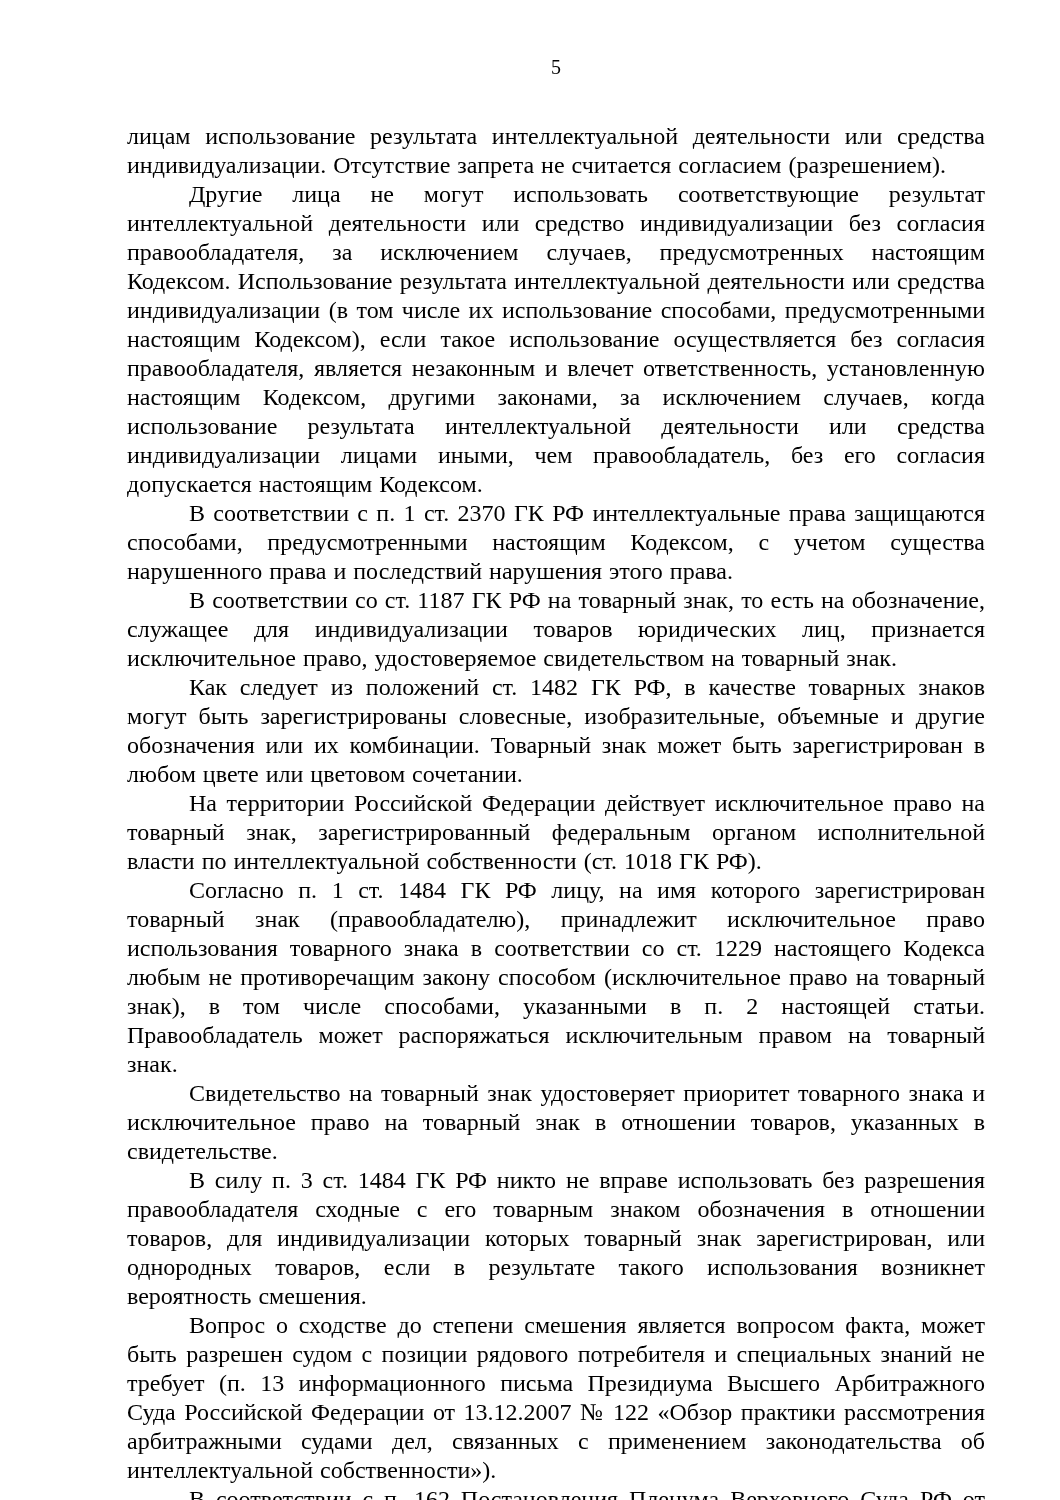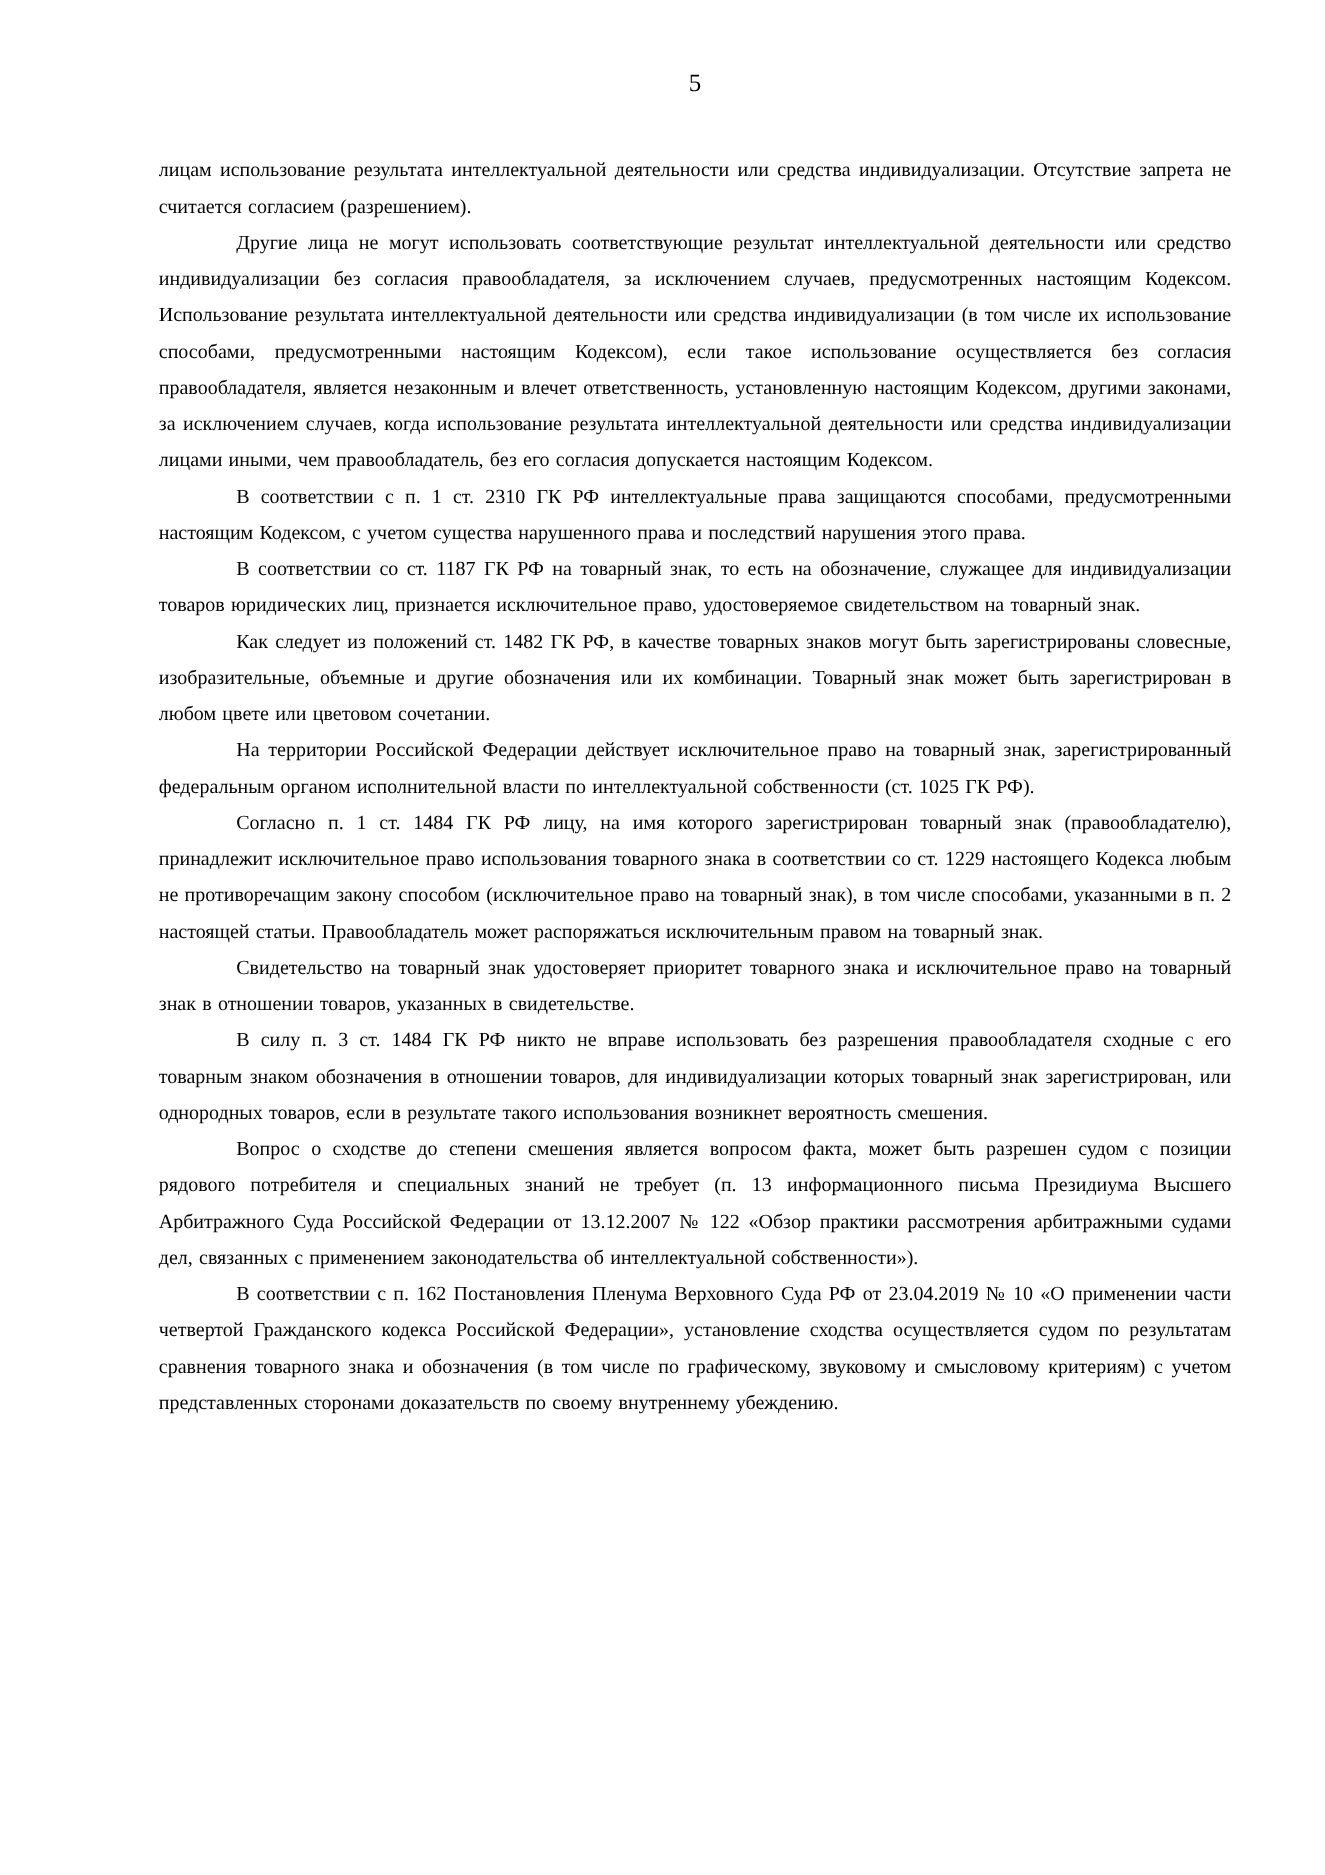--- a/index.html
+++ b/index.html
@@ -21,40 +21,40 @@
     padding: 55px 75px 40px 127px;
   }
   .page-number {
     text-align: center;
     font-size: 20px;
     line-height: 24px;
     margin-bottom: 43px;
   }
   .body-text p {
     margin: 0;
-    font-size: 16px;
+    font-size: 24px;
     line-height: 29px;
     text-align: justify;
     word-spacing: 1px;
   }
   .body-text p.indent {
     text-indent: 62px;
   }
 </style>
 </head>
 <body>
 
 <div class="page">
   <div class="page-number">5</div>
   <div class="body-text" id="body-text">
       <p class="no-indent">лицам использование результата интеллектуальной деятельности или средства индивидуализации. Отсутствие запрета не считается согласием (разрешением).</p>
       <p class="indent">Другие лица не могут использовать соответствующие результат интеллектуальной деятельности или средство индивидуализации без согласия правообладателя, за исключением случаев, предусмотренных настоящим Кодексом. Использование результата интеллектуальной деятельности или средства индивидуализации (в том числе их использование способами, предусмотренными настоящим Кодексом), если такое использование осуществляется без согласия правообладателя, является незаконным и влечет ответственность, установленную настоящим Кодексом, другими законами, за исключением случаев, когда использование результата интеллектуальной деятельности или средства индивидуализации лицами иными, чем правообладатель, без его согласия допускается настоящим Кодексом.</p>
-      <p class="indent">В соответствии с п. 1 ст. 2310 ГК РФ интеллектуальные права защищаются способами, предусмотренными настоящим Кодексом, с учетом существа нарушенного права и последствий нарушения этого права.</p>
+      <p class="indent">В соответствии с п. 1 ст. 2370 ГК РФ интеллектуальные права защищаются способами, предусмотренными настоящим Кодексом, с учетом существа нарушенного права и последствий нарушения этого права.</p>
       <p class="indent">В соответствии со ст. 1187 ГК РФ на товарный знак, то есть на обозначение, служащее для индивидуализации товаров юридических лиц, признается исключительное право, удостоверяемое свидетельством на товарный знак.</p>
       <p class="indent">Как следует из положений ст. 1482 ГК РФ, в качестве товарных знаков могут быть зарегистрированы словесные, изобразительные, объемные и другие обозначения или их комбинации. Товарный знак может быть зарегистрирован в любом цвете или цветовом сочетании.</p>
-      <p class="indent">На территории Российской Федерации действует исключительное право на товарный знак, зарегистрированный федеральным органом исполнительной власти по интеллектуальной собственности (ст. 1025 ГК РФ).</p>
+      <p class="indent">На территории Российской Федерации действует исключительное право на товарный знак, зарегистрированный федеральным органом исполнительной власти по интеллектуальной собственности (ст. 1018 ГК РФ).</p>
       <p class="indent">Согласно п. 1 ст. 1484 ГК РФ лицу, на имя которого зарегистрирован товарный знак (правообладателю), принадлежит исключительное право использования товарного знака в соответствии со ст. 1229 настоящего Кодекса любым не противоречащим закону способом (исключительное право на товарный знак), в том числе способами, указанными в п. 2 настоящей статьи. Правообладатель может распоряжаться исключительным правом на товарный знак.</p>
       <p class="indent">Свидетельство на товарный знак удостоверяет приоритет товарного знака и исключительное право на товарный знак в отношении товаров, указанных в свидетельстве.</p>
       <p class="indent">В силу п. 3 ст. 1484 ГК РФ никто не вправе использовать без разрешения правообладателя сходные с его товарным знаком обозначения в отношении товаров, для индивидуализации которых товарный знак зарегистрирован, или однородных товаров, если в результате такого использования возникнет вероятность смешения.</p>
       <p class="indent">Вопрос о сходстве до степени смешения является вопросом факта, может быть разрешен судом с позиции рядового потребителя и специальных знаний не требует (п. 13 информационного письма Президиума Высшего Арбитражного Суда Российской Федерации от 13.12.2007 № 122 «Обзор практики рассмотрения арбитражными судами дел, связанных с применением законодательства об интеллектуальной собственности»).</p>
       <p class="indent">В соответствии с п. 162 Постановления Пленума Верховного Суда РФ от 23.04.2019 № 10 «О применении части четвертой Гражданского кодекса Российской Федерации», установление сходства осуществляется судом по результатам сравнения товарного знака и обозначения (в том числе по графическому, звуковому и смысловому критериям) с учетом представленных сторонами доказательств по своему внутреннему убеждению.</p>
     </div>
 </div>
 
 </body></html>

